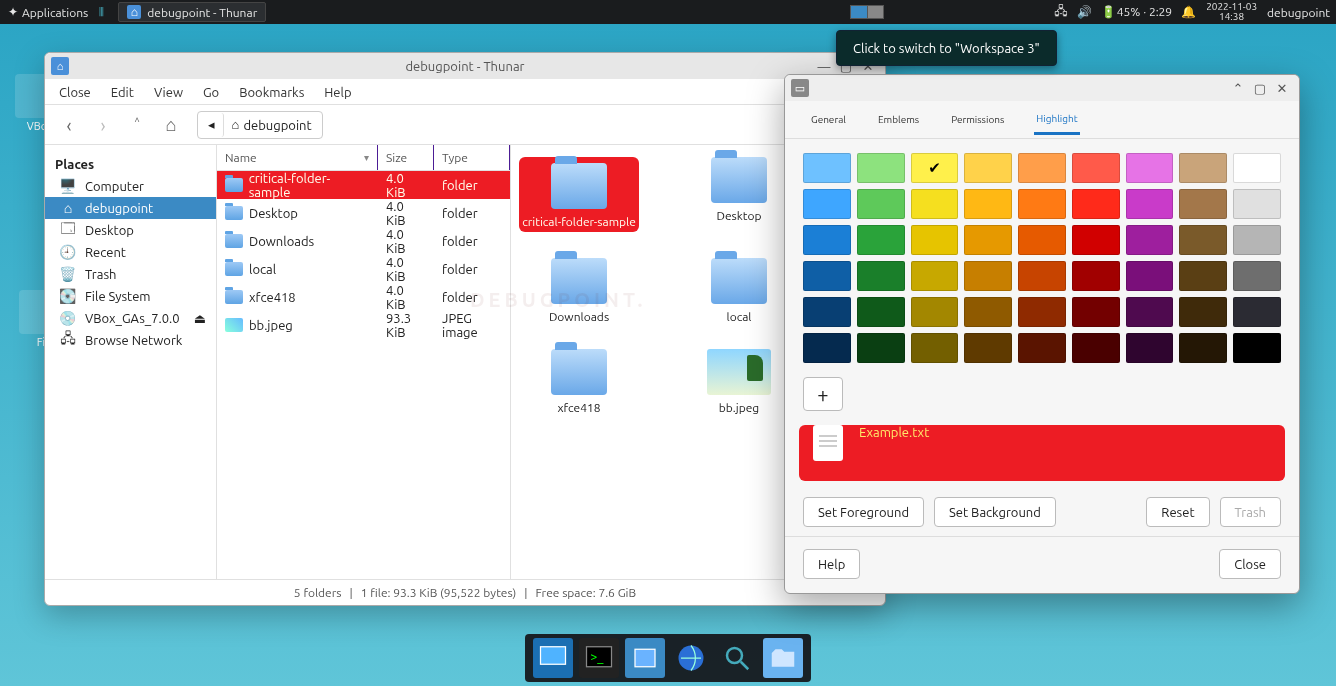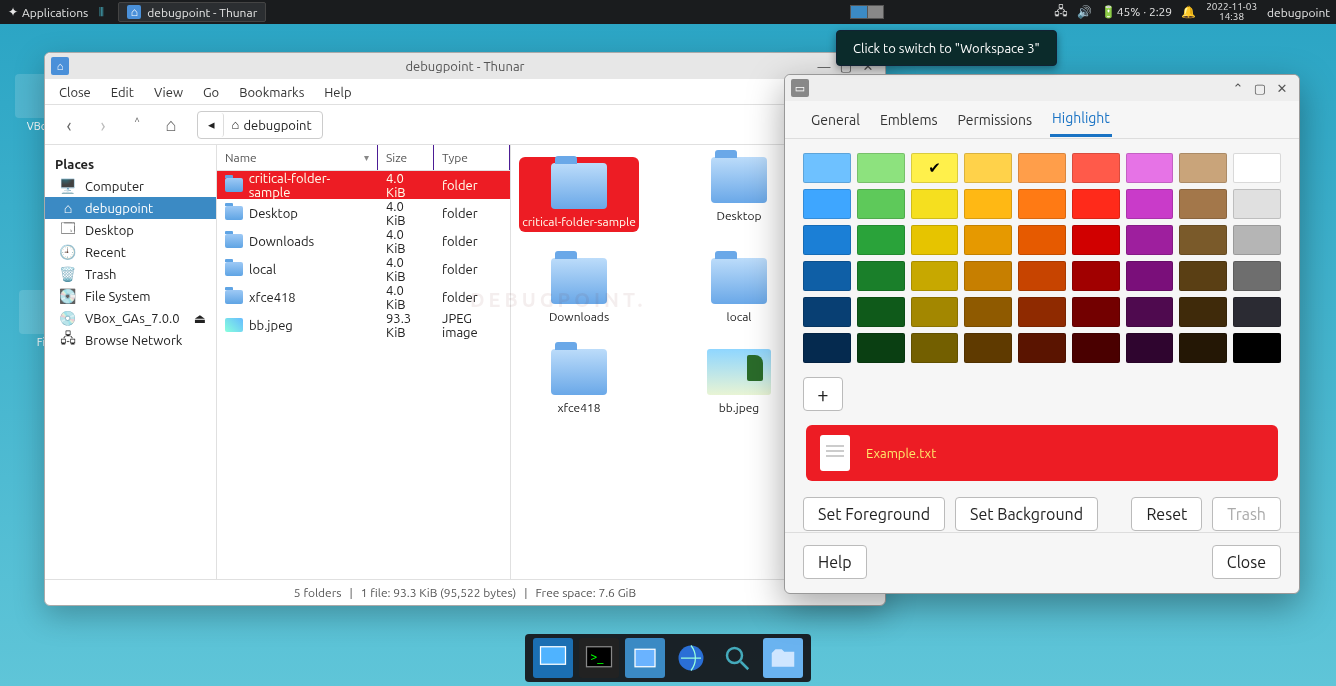--- a/index.html
+++ b/index.html
@@ -70,34 +70,34 @@
 .gimg{width:64px;height:46px;margin:0 auto 6px;background:linear-gradient(180deg,#8fd6ff,#e8f4d4);border-radius:3px;position:relative;}
 .gimg::after{content:"";position:absolute;right:8px;top:6px;width:16px;height:26px;background:#2a6b2a;border-radius:2px 8px 2px 2px;}
 
 .status{height:26px;border-top:1px solid #e0e0e0;display:flex;align-items:center;justify-content:center;font-size:12px;color:#555;gap:8px;}
 
 .watermark{position:absolute;top:288px;left:470px;font-size:20px;font-weight:bold;color:rgba(120,40,40,.08);letter-spacing:4px;pointer-events:none;}
 
 
 .props{position:absolute;top:74px;left:784px;width:516px;height:520px;background:#f6f6f6;border:1px solid #999;border-radius:6px;box-shadow:0 12px 36px rgba(0,0,0,.35);display:flex;flex-direction:column;z-index:40;}
 .props .titbar{background:#eee;}
-.tabs{display:flex;gap:16px;padding:0 24px;height:38px;align-items:center;border-bottom:1px solid #ddd;font-size:14px;}
+.tabs{display:flex;gap:28px;padding:0 24px;height:38px;align-items:center;border-bottom:1px solid #ddd;font-size:10px;}
 .tabs span{cursor:pointer;padding:8px 2px;color:#333;}
 .tabs span.active{color:#1a73c4;border-bottom:3px solid #1a73c4;}
 .swatches{padding:14px 18px 6px;display:grid;grid-template-columns:repeat(9,1fr);gap:6px;}
 .sw{height:30px;border-radius:2px;cursor:pointer;border:1px solid rgba(0,0,0,.15);position:relative;}
 .sw.sel::after{content:"✔";position:absolute;inset:0;display:flex;align-items:center;justify-content:center;color:#000;font-size:15px;}
 .custom{padding:4px 18px;font-size:13px;color:#333;}
 .addsw{margin:8px 18px 0;width:40px;height:34px;border:1px solid #bbb;border-radius:4px;display:flex;align-items:center;justify-content:center;font-size:20px;cursor:pointer;background:#fff;}
-.preview{margin:14px 21px 0;background:#ed1c24;border-radius:6px;height:56px;display:flex;align-items:center;gap:16px;padding:0 14px;}
+.preview{margin:14px 14px 0;background:#ed1c24;border-radius:6px;height:56px;display:flex;align-items:flex-start;gap:16px;padding:0 14px;}
 .preview .pic{width:30px;height:36px;background:#fff;border-radius:3px;position:relative;}
 .preview .pic::after{content:"";position:absolute;top:10px;left:6px;right:6px;height:2px;background:#ccc;box-shadow:0 5px 0 #ccc,0 10px 0 #ccc;}
 .preview .plbl{color:#ffe96b;font-size:13px;}
 .btnrow{display:flex;gap:10px;padding:16px 18px 0;}
-.btn{background:#fff;border:1px solid #bbb;border-radius:4px;padding:7px 14px;font-size:16px;cursor:pointer;}
+.btn{background:#fff;border:1px solid #bbb;border-radius:4px;padding:7px 14px;font-size:13px;cursor:pointer;}
 .btnrow .sp{flex:1;}
 .btn.dis{color:#aaa;}
 .frow{margin-top:auto;padding:12px 18px 14px;display:flex;border-top:1px solid #ddd;}
 
 
 .dock{position:absolute;bottom:4px;left:50%;transform:translateX(-50%);height:48px;background:rgba(20,20,24,.92);border-radius:4px;display:flex;align-items:center;gap:6px;padding:0 8px;z-index:30;}
 .dock .dk{width:40px;height:40px;border-radius:3px;display:flex;align-items:center;justify-content:center;cursor:pointer;}
 .dock .dk svg{width:30px;height:30px;}
 </style>
 </head>

